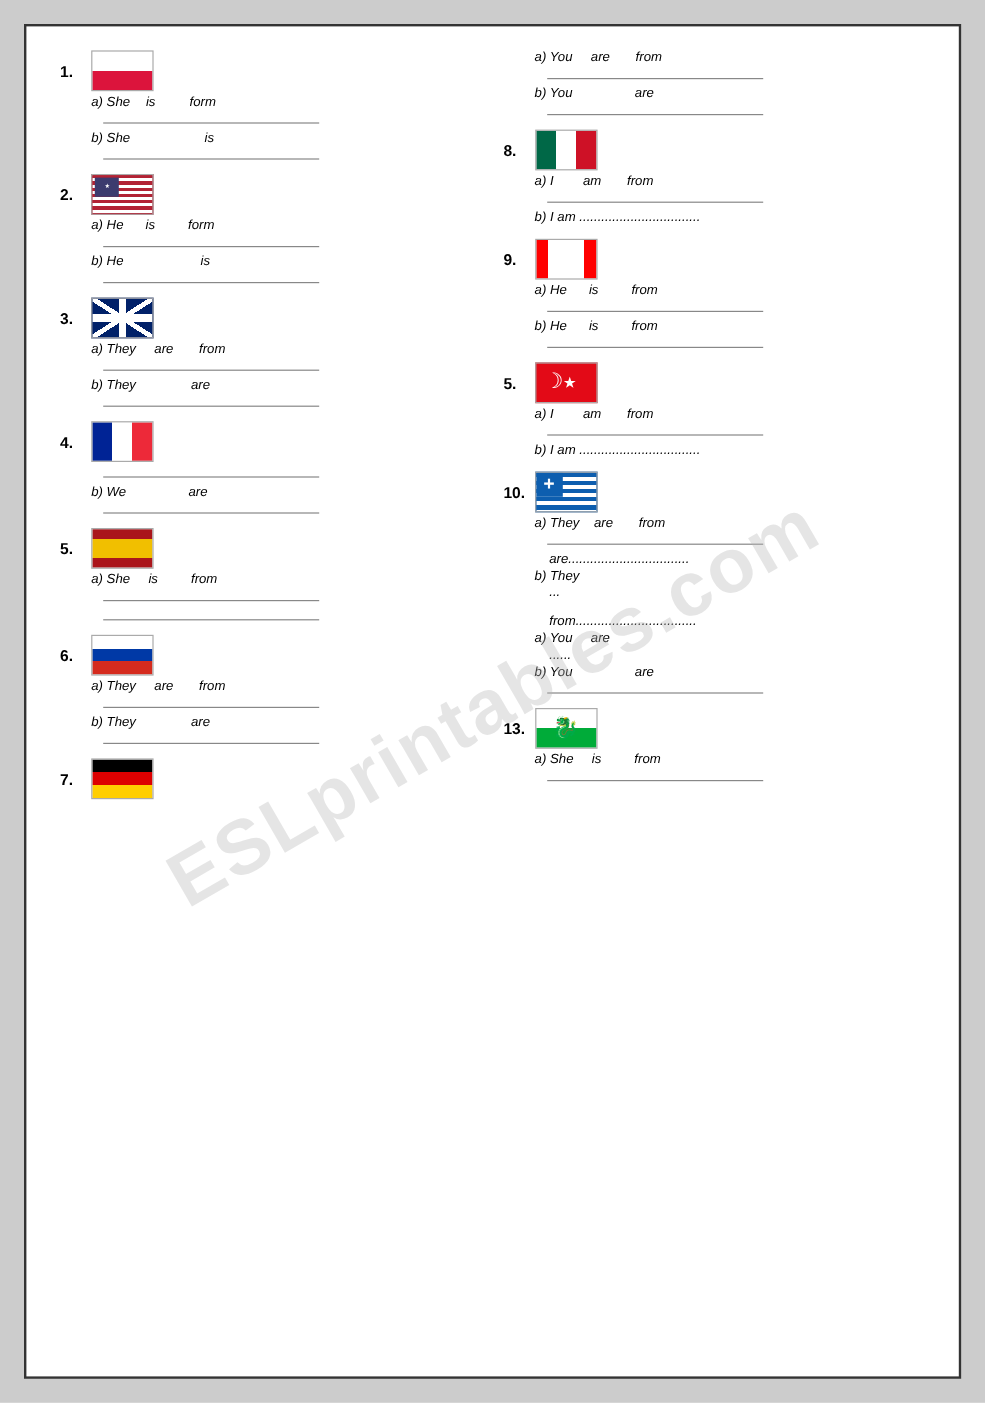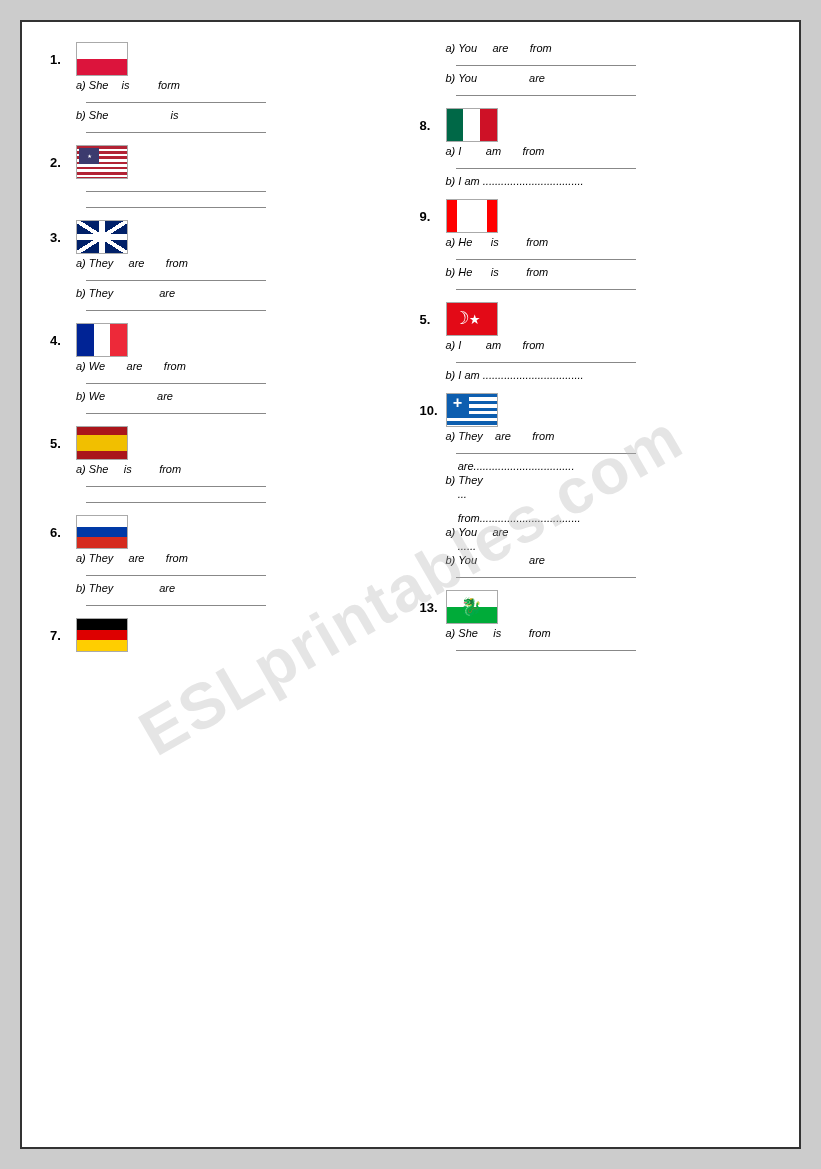--- a/index.html
+++ b/index.html
@@ -248,21 +248,27 @@
           <div class="blank-line"></div>
         </div>
       </div>
 
       <div class="item-row">
         <div class="number-flag">
           <span class="num">2.</span>
           <div class="flag flag-usa"></div>
         </div>
         <div class="indent">
-          <div class="blank-line"></div>
+          <div class="sentence-line">
+            <span class="sent-word">a) He&nbsp;&nbsp;&nbsp;&nbsp;&nbsp;&nbsp;is&nbsp;&nbsp;&nbsp;&nbsp;&nbsp;&nbsp;&nbsp;&nbsp;&nbsp;form</span>
+          </div>
+          <div class="blank-line"></div>
+          <div class="sentence-line">
+            <span class="sent-word">b) He&nbsp;&nbsp;&nbsp;&nbsp;&nbsp;&nbsp;&nbsp;&nbsp;&nbsp;&nbsp;&nbsp;&nbsp;&nbsp;&nbsp;&nbsp;&nbsp;&nbsp;&nbsp;&nbsp;&nbsp;&nbsp;is</span>
+          </div>
           <div class="blank-line"></div>
         </div>
       </div>
 
       <div class="item-row">
         <div class="number-flag">
           <span class="num">3.</span>
           <div class="flag flag-uk"></div>
         </div>
         <div class="indent">
@@ -276,23 +282,20 @@
           <div class="blank-line"></div>
         </div>
       </div>
 
       <div class="item-row">
         <div class="number-flag">
           <span class="num">4.</span>
           <div class="flag flag-france"></div>
         </div>
         <div class="indent">
-          <div class="sentence-line">
-            <span class="sent-word">a) We&nbsp;&nbsp;&nbsp;&nbsp;&nbsp;&nbsp;&nbsp;are&nbsp;&nbsp;&nbsp;&nbsp;&nbsp;&nbsp;&nbsp;from</span>
-          </div>
           <div class="blank-line"></div>
           <div class="sentence-line">
             <span class="sent-word">b) We&nbsp;&nbsp;&nbsp;&nbsp;&nbsp;&nbsp;&nbsp;&nbsp;&nbsp;&nbsp;&nbsp;&nbsp;&nbsp;&nbsp;&nbsp;&nbsp;&nbsp;are</span>
           </div>
           <div class="blank-line"></div>
         </div>
       </div>
 
       <div class="item-row">
         <div class="number-flag">

